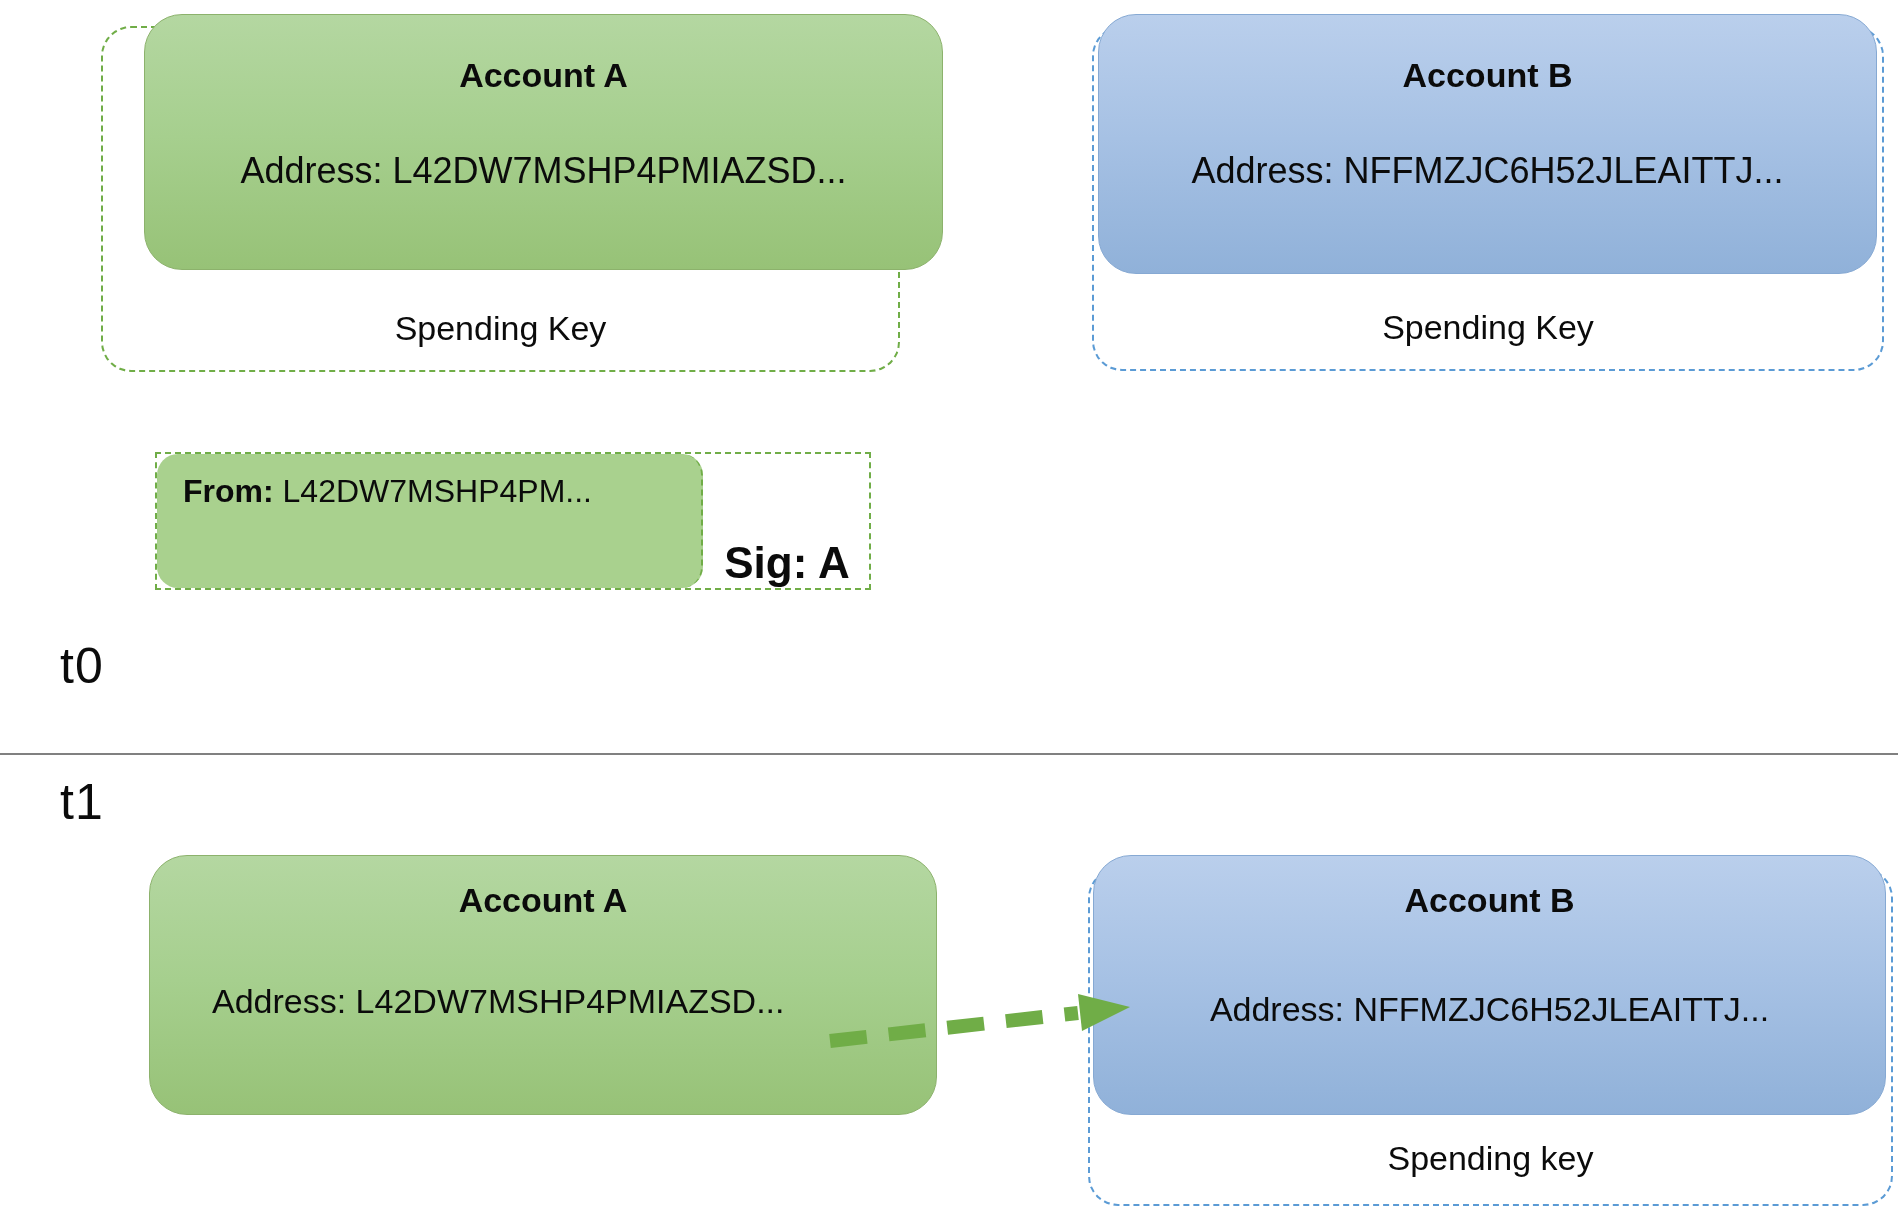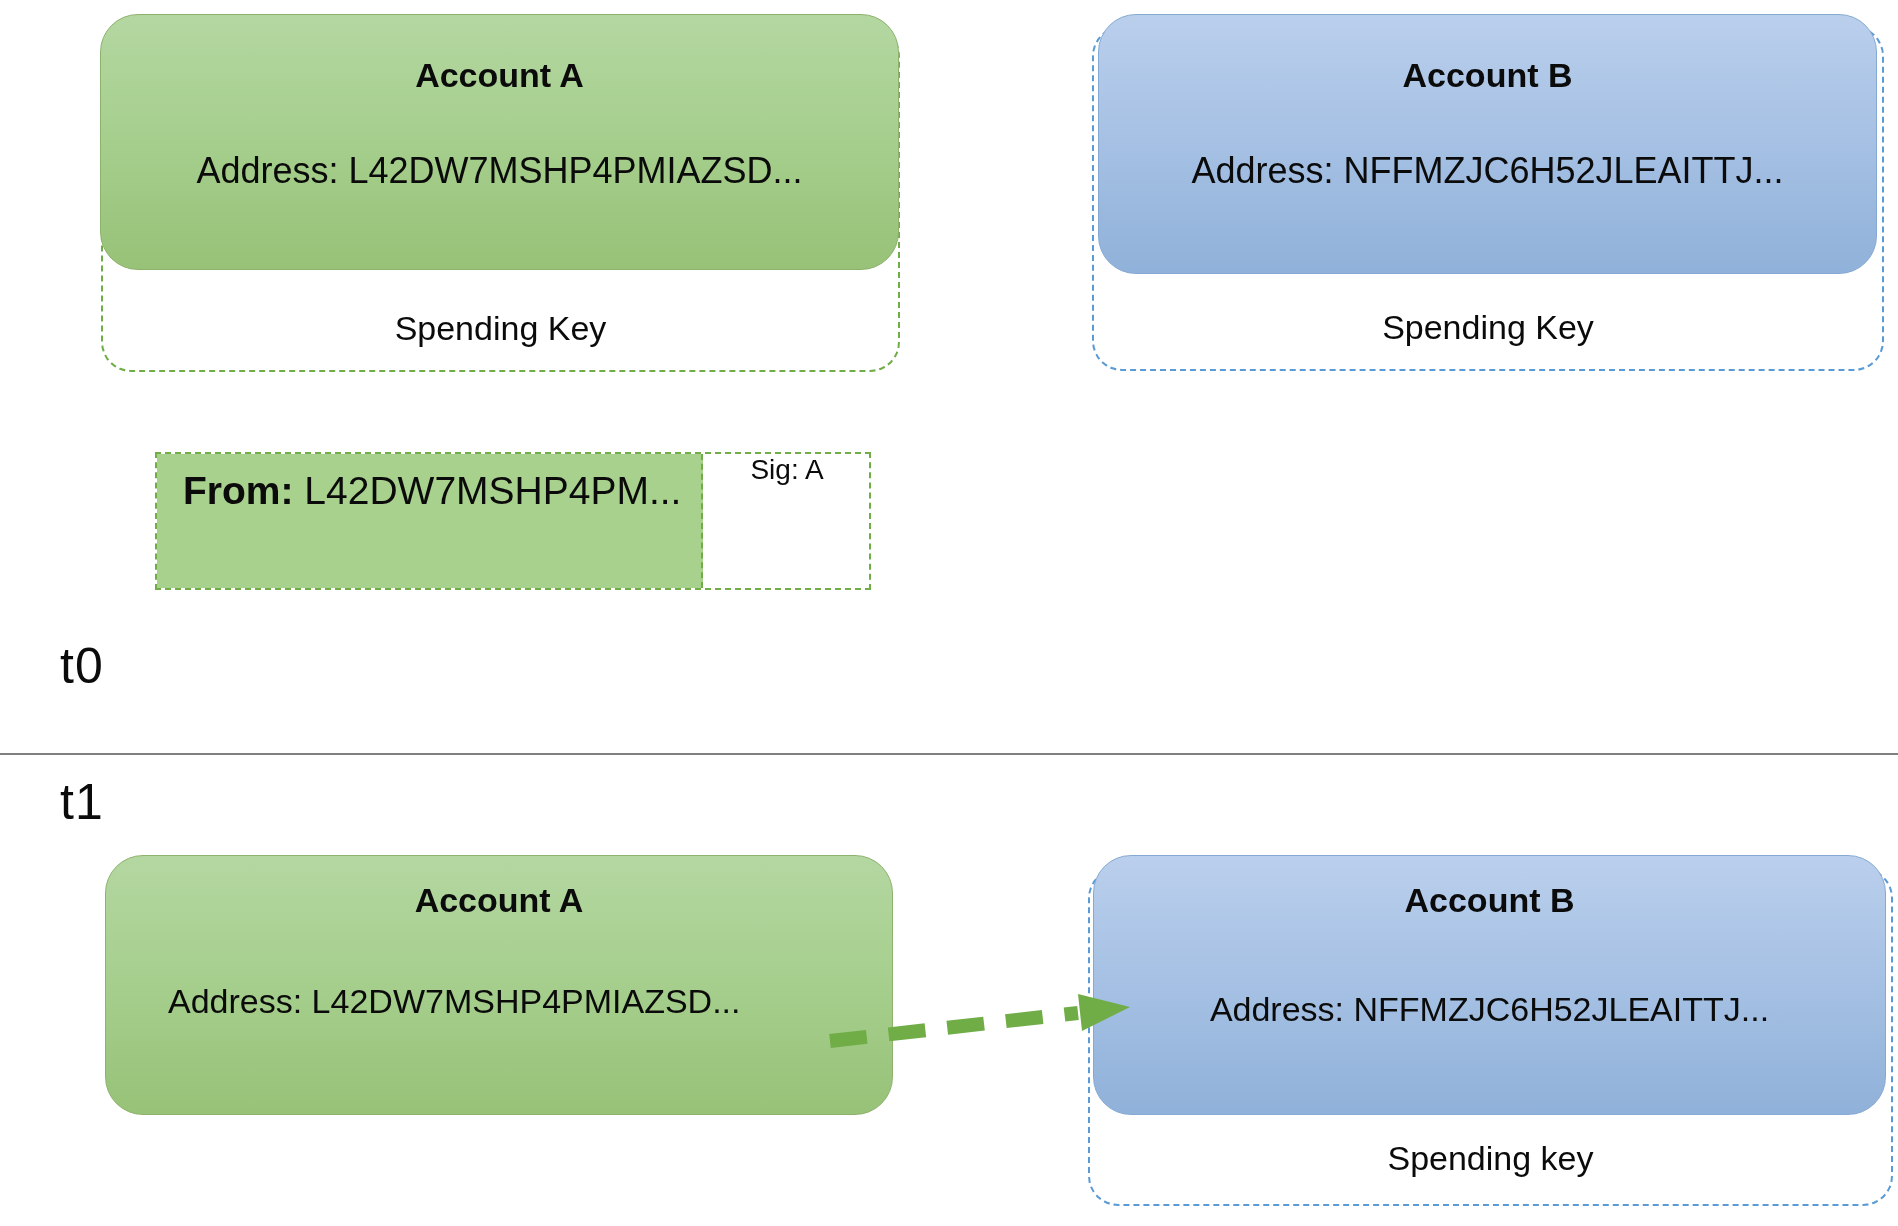--- a/index.html
+++ b/index.html
@@ -6,34 +6,34 @@
   .canvas{
     position:relative;width:1898px;height:1226px;background:#ffffff;overflow:hidden;
     font-family:"Liberation Sans", sans-serif;color:#0b0b0b;
   }
   
   .key-box{position:absolute;border-radius:30px;border:2px dashed #70ad47;background:#ffffff00;z-index:1;}
   .key-box.blue{border-color:#5b9bd5;}
   .key-label{position:absolute;left:0;right:0;bottom:22px;text-align:center;font-weight:400;font-size:34px;}
   
   .acct-box{position:absolute;border-radius:38px;z-index:2;}
-  .acct-box.green{background:linear-gradient(180deg,#b4d7a1 0%,#a6cf8e 48%,#97c277 100%);border:1px solid #8cb26c;}
+  .acct-box.green{background:linear-gradient(180deg,#b4d7a1 0%,#a6cf8e 48%,#97c277 100%);border:1px solid #8cb26c;margin-left:44px;}
   .acct-box.blue{background:linear-gradient(180deg,#bacfec 0%,#a6c1e4 48%,#90b1d9 100%);border:1px solid #86a9d3;}
   .acct-title{position:absolute;top:40px;left:0;right:0;text-align:center;font-weight:700;font-size:34px;line-height:40px;}
   .acct-title.low{top:24px;}
   .acct-addr{position:absolute;top:134px;left:0;right:0;text-align:center;font-size:36px;line-height:44px;white-space:nowrap;}
   .acct-addr.b1{top:131px;font-size:34px;}
   .addr-lines{position:absolute;left:62px;top:121px;font-size:34px;line-height:48px;white-space:nowrap;text-align:left;}
   .sq{text-decoration:underline;text-decoration-style:wavy;text-decoration-color:#e8432c;text-decoration-thickness:3px;text-underline-offset:9px;}
   
   .txn{position:absolute;left:155px;top:452px;width:712px;height:134px;border:2px dashed #70ad47;background:#ffffff;z-index:2;}
   .txn-green{position:absolute;left:0;top:0;bottom:0;width:546px;background:#a9d18e;border-right:2px dashed #70ad47;
-             padding:12px 0 0 26px;font-size:39px;line-height:50px;white-space:nowrap;box-sizing:border-box;}
-  .txn-sig{position:absolute;left:548px;right:0;top:0;bottom:0;display:flex;align-items:flex-start;justify-content:center;
-           font-weight:400;font-size:28px;}
+             padding:12px 0 0 26px;font-size:32px;line-height:50px;white-space:nowrap;box-sizing:border-box;border-radius:21px;}
+  .txn-sig{position:absolute;left:548px;right:0;top:0;bottom:0;display:flex;align-items:flex-end;justify-content:center;
+           font-weight:700;font-size:44px;}
   .bold{font-weight:700;}
   .gap{margin-left:12px;}
   
   .t-label{position:absolute;left:12px;font-size:50px;line-height:56px;letter-spacing:1px;margin-left:48px;}
   .divider{position:absolute;left:0;right:0;top:753px;height:2px;background:#808080;}
   .arrow-svg{position:absolute;left:810px;top:980px;z-index:3;}
 </style>
 </head>
 <body>
 

